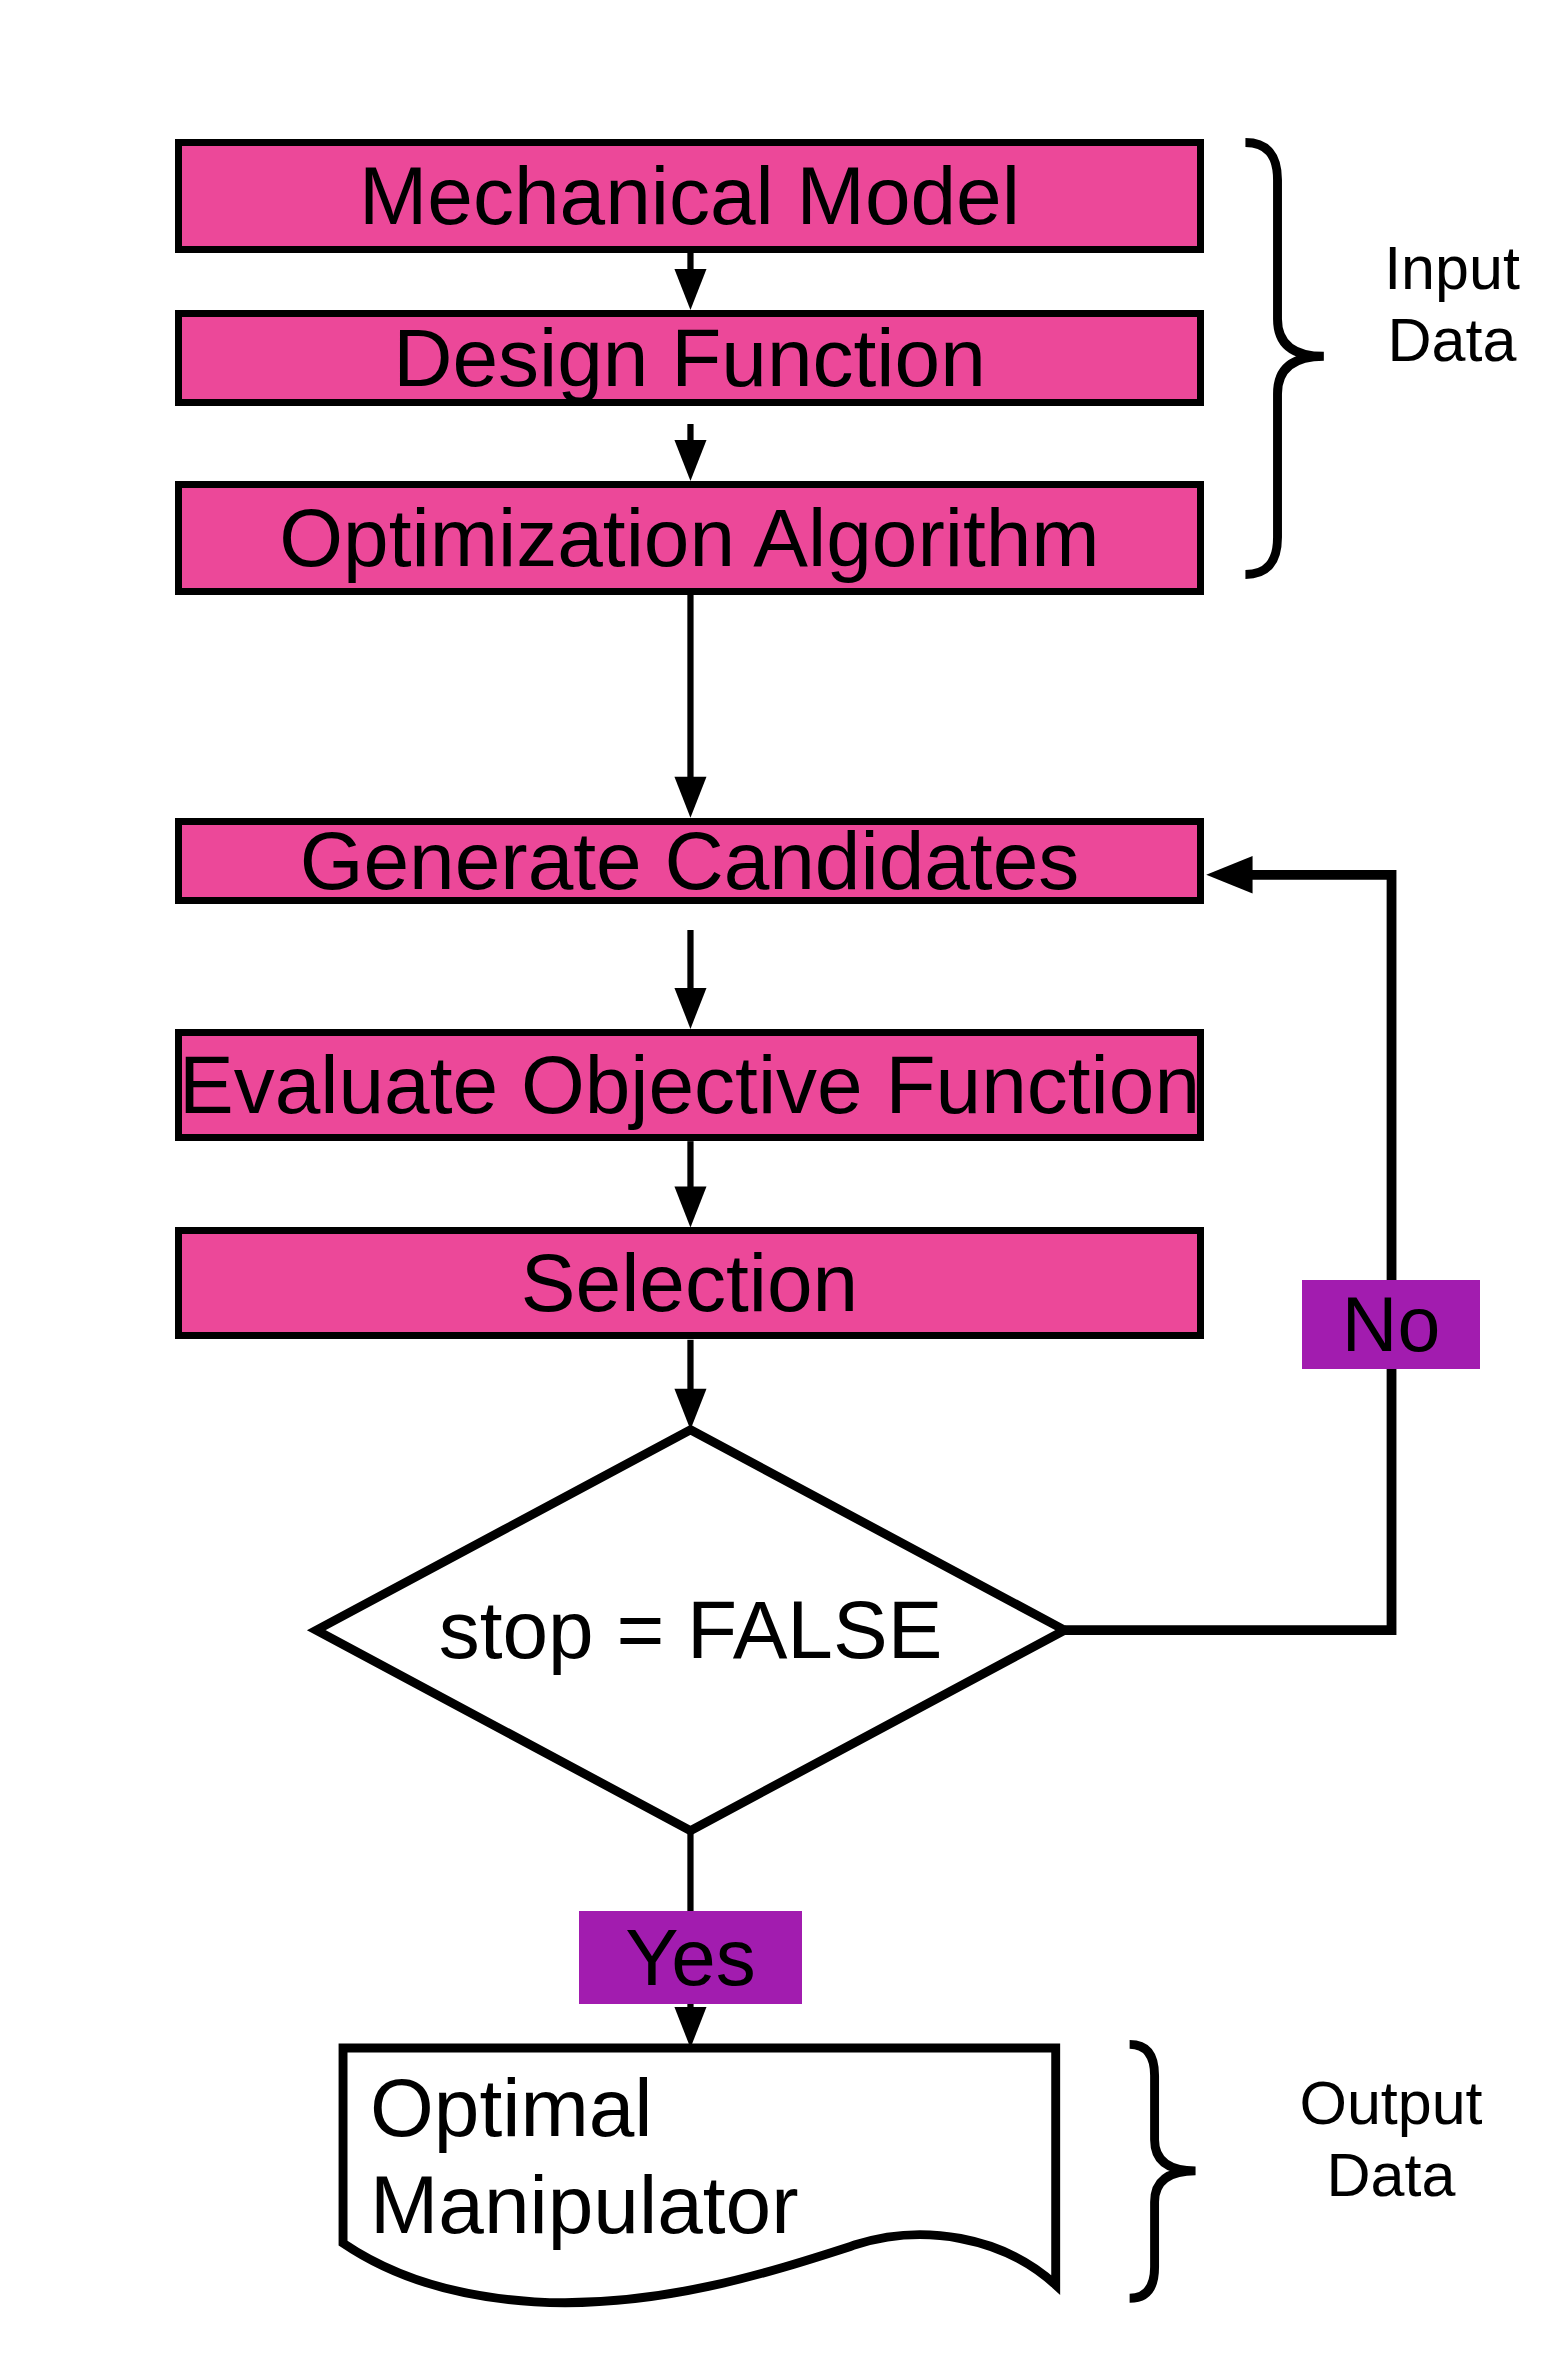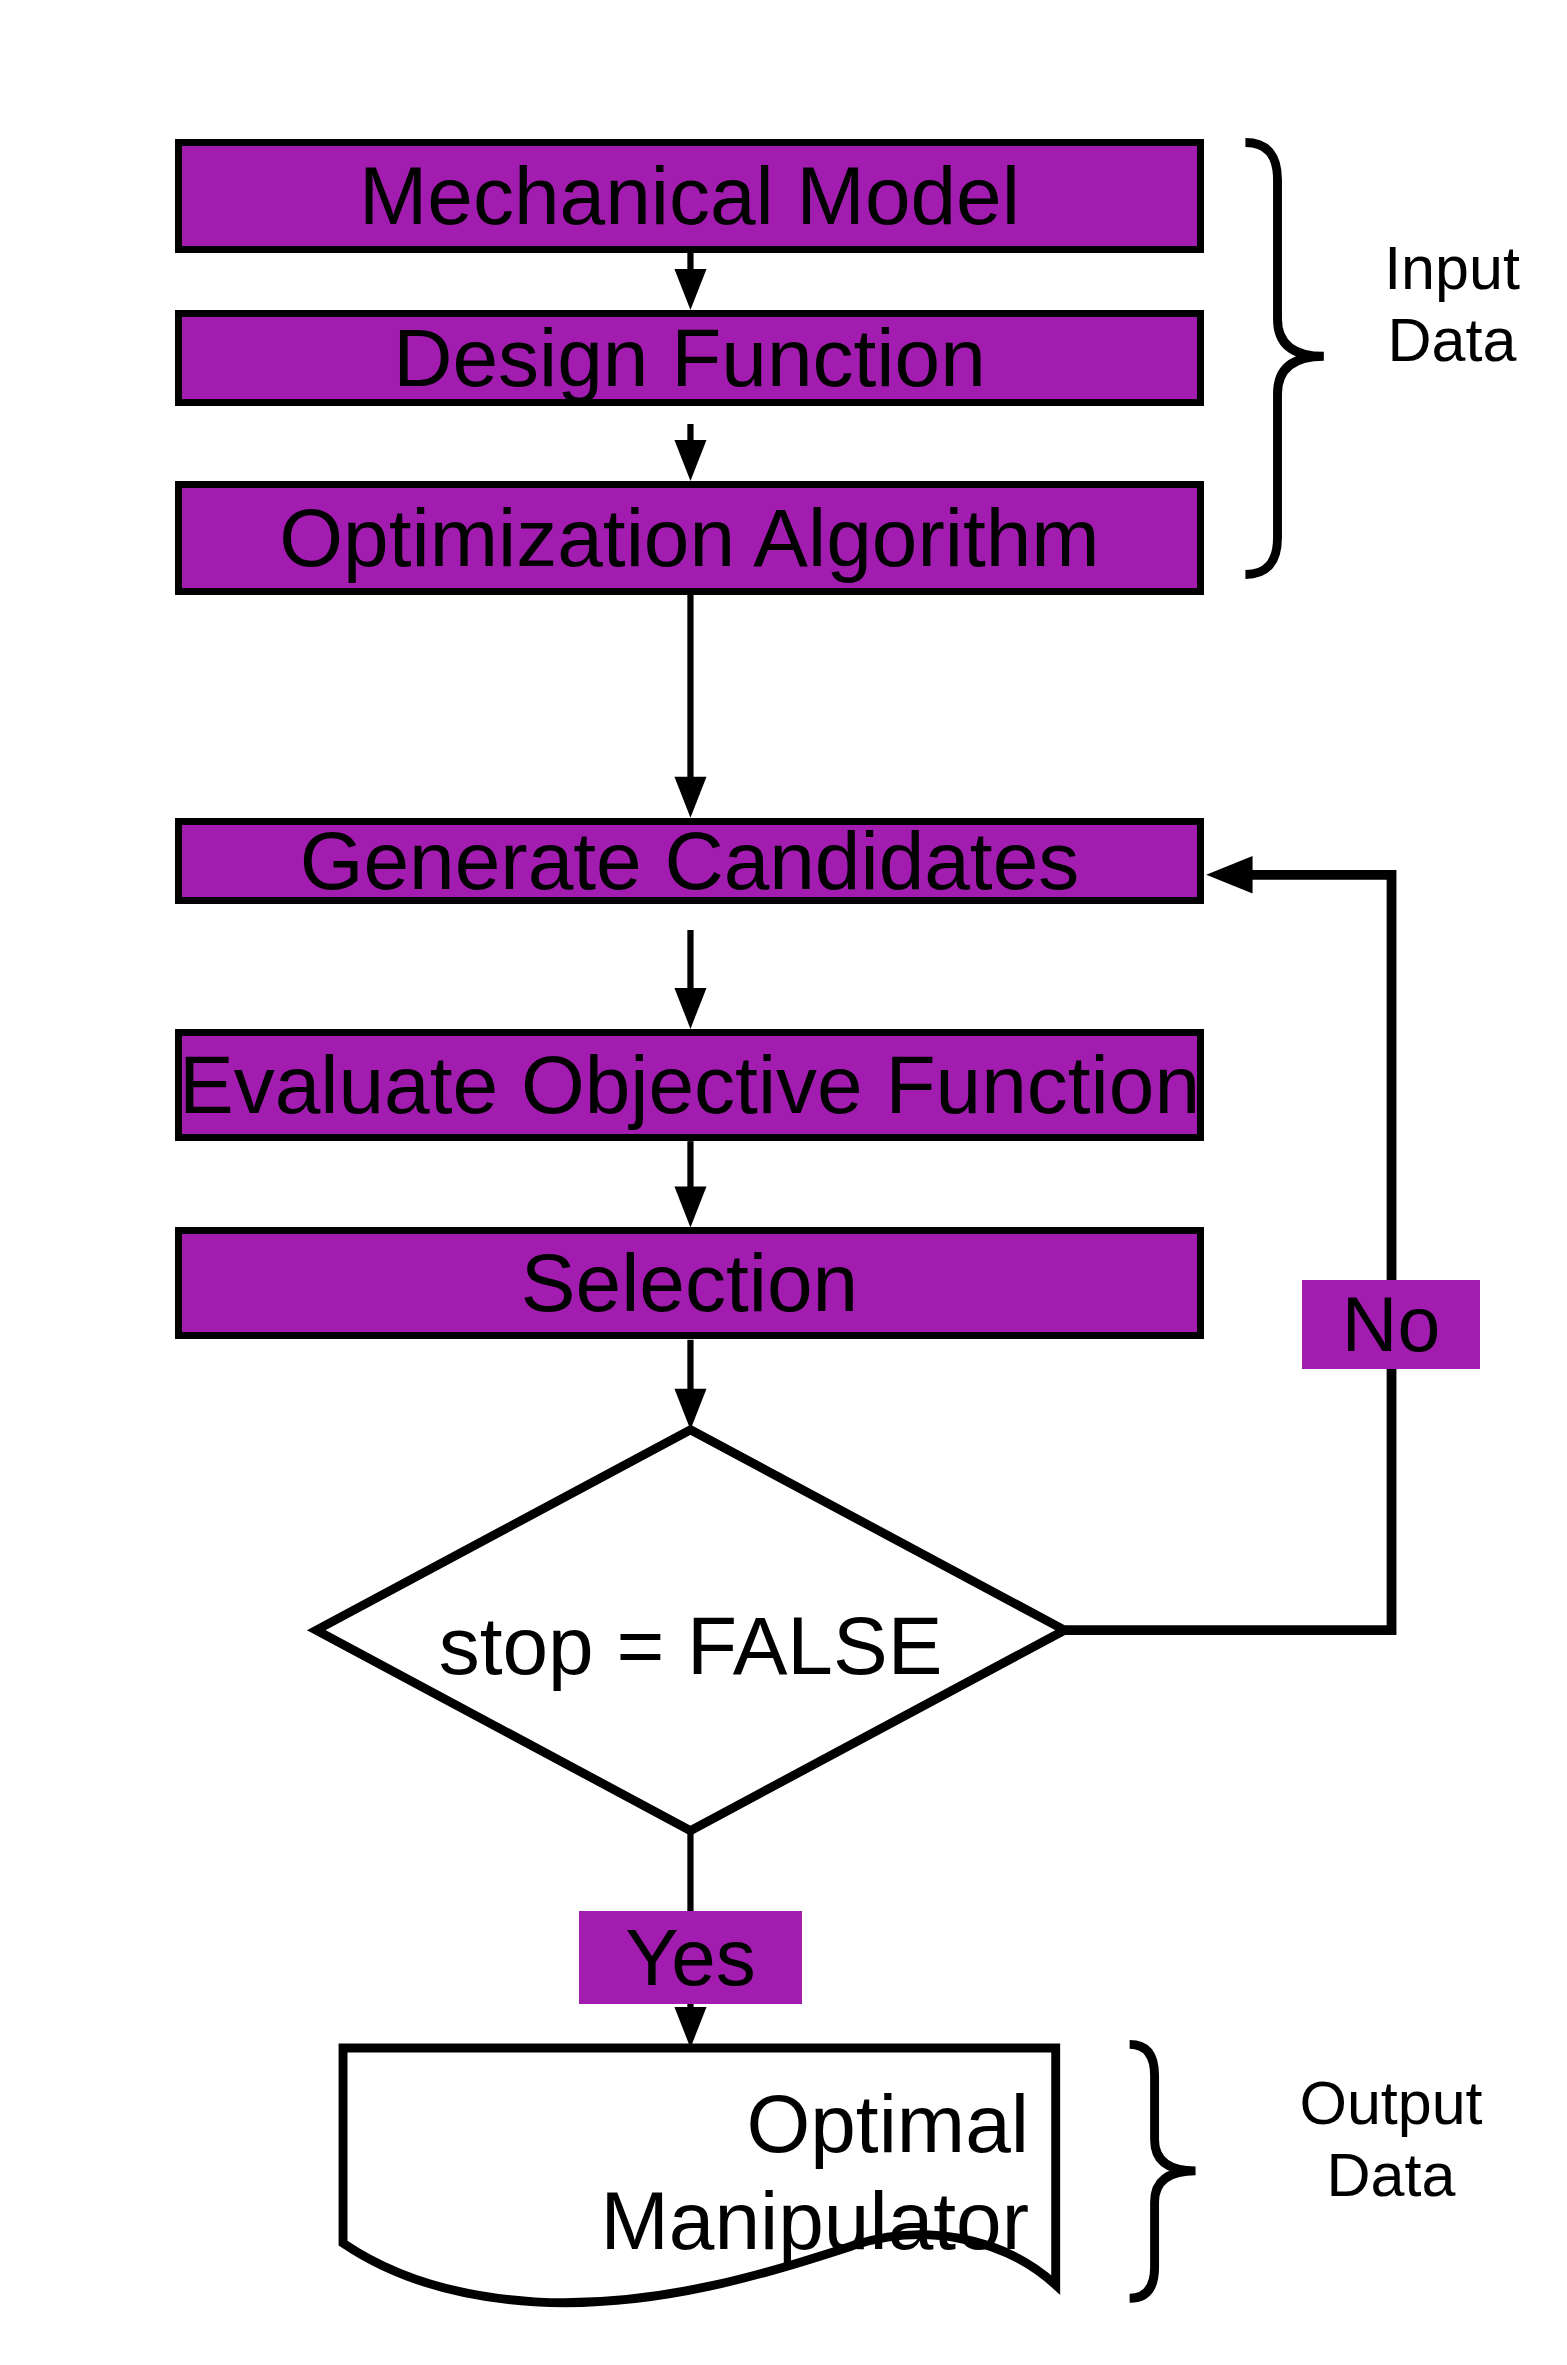--- a/index.html
+++ b/index.html
@@ -20,38 +20,37 @@
     position: absolute;
     left: 0;
     top: 0;
     width: 1568px;
     height: 2366px;
   }
   .node {
     position: absolute;
     box-sizing: border-box;
     border: 7.1px solid #000000;
-    background: #a21caf;
+    background: #ec4899;
     display: flex;
     align-items: center;
     justify-content: center;
     font-size: 82px;
     line-height: 1;
     white-space: nowrap;
     text-align: left;
   }
   .shape-text {
     position: absolute;
     display: flex;
     align-items: center;
     justify-content: center;
     font-size: 82px;
     line-height: 1.18;
-    text-align: right;
-    margin-top: 16px;
+    text-align: left;
   }
   .edge-label {
     position: absolute;
     display: flex;
     align-items: center;
     justify-content: center;
     background: #a21caf;
     font-size: 80px;
     line-height: 1;
   }

